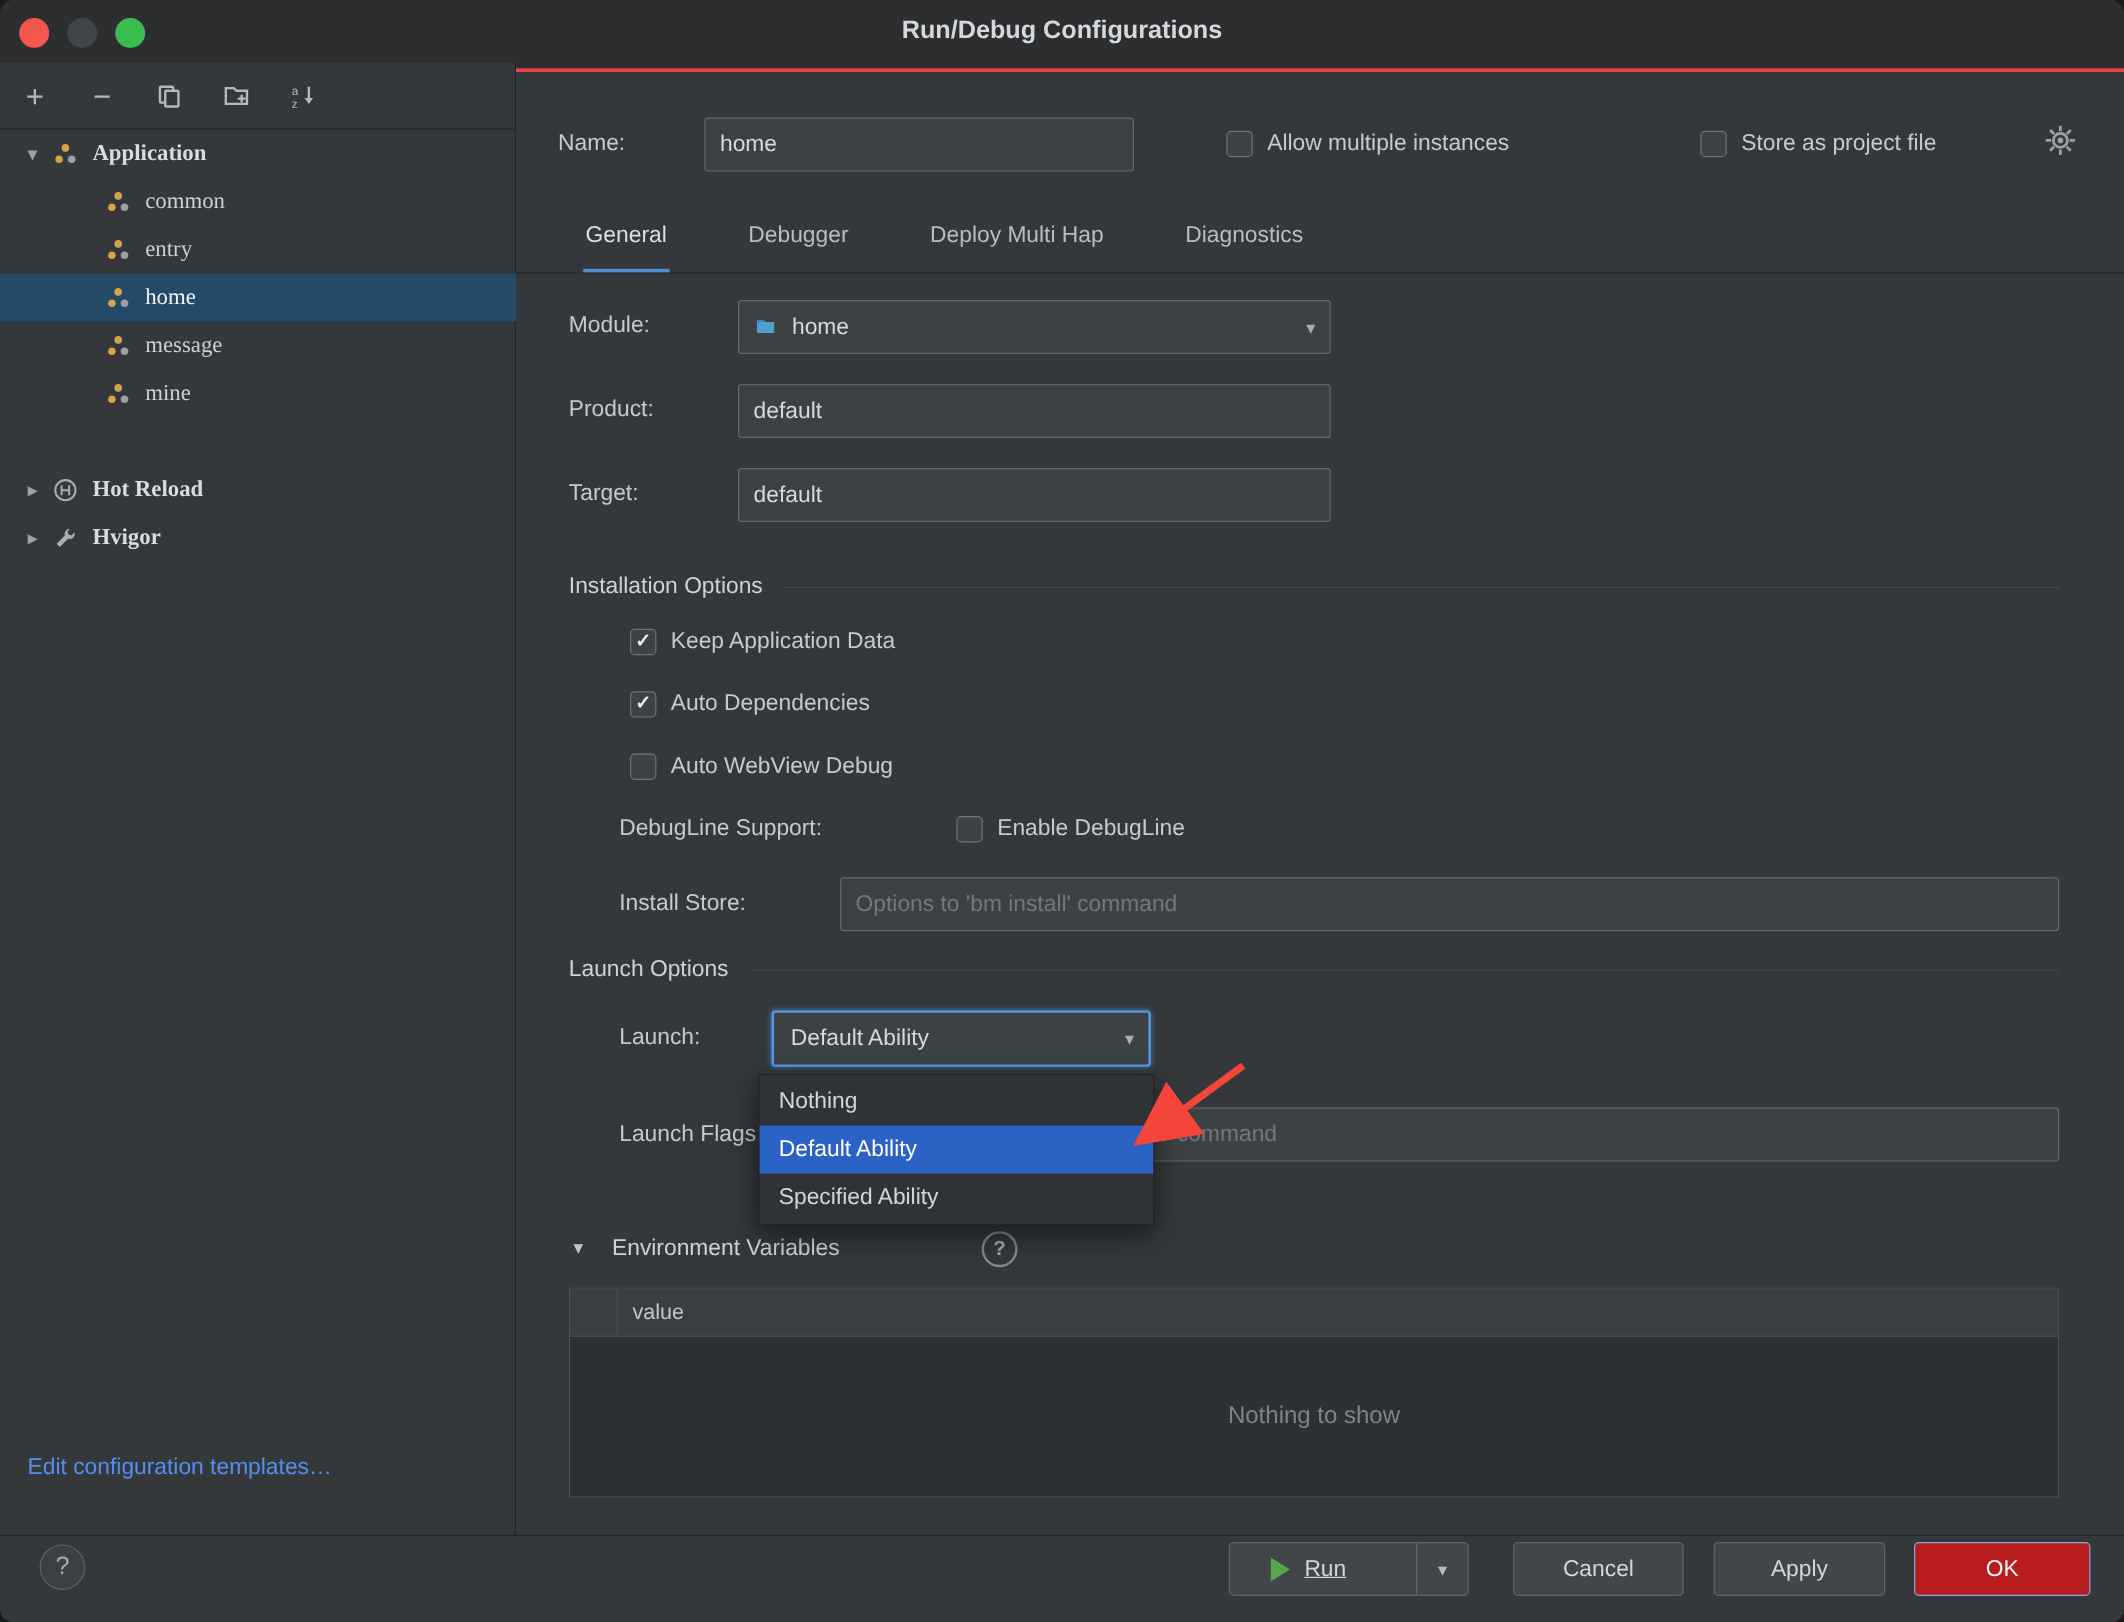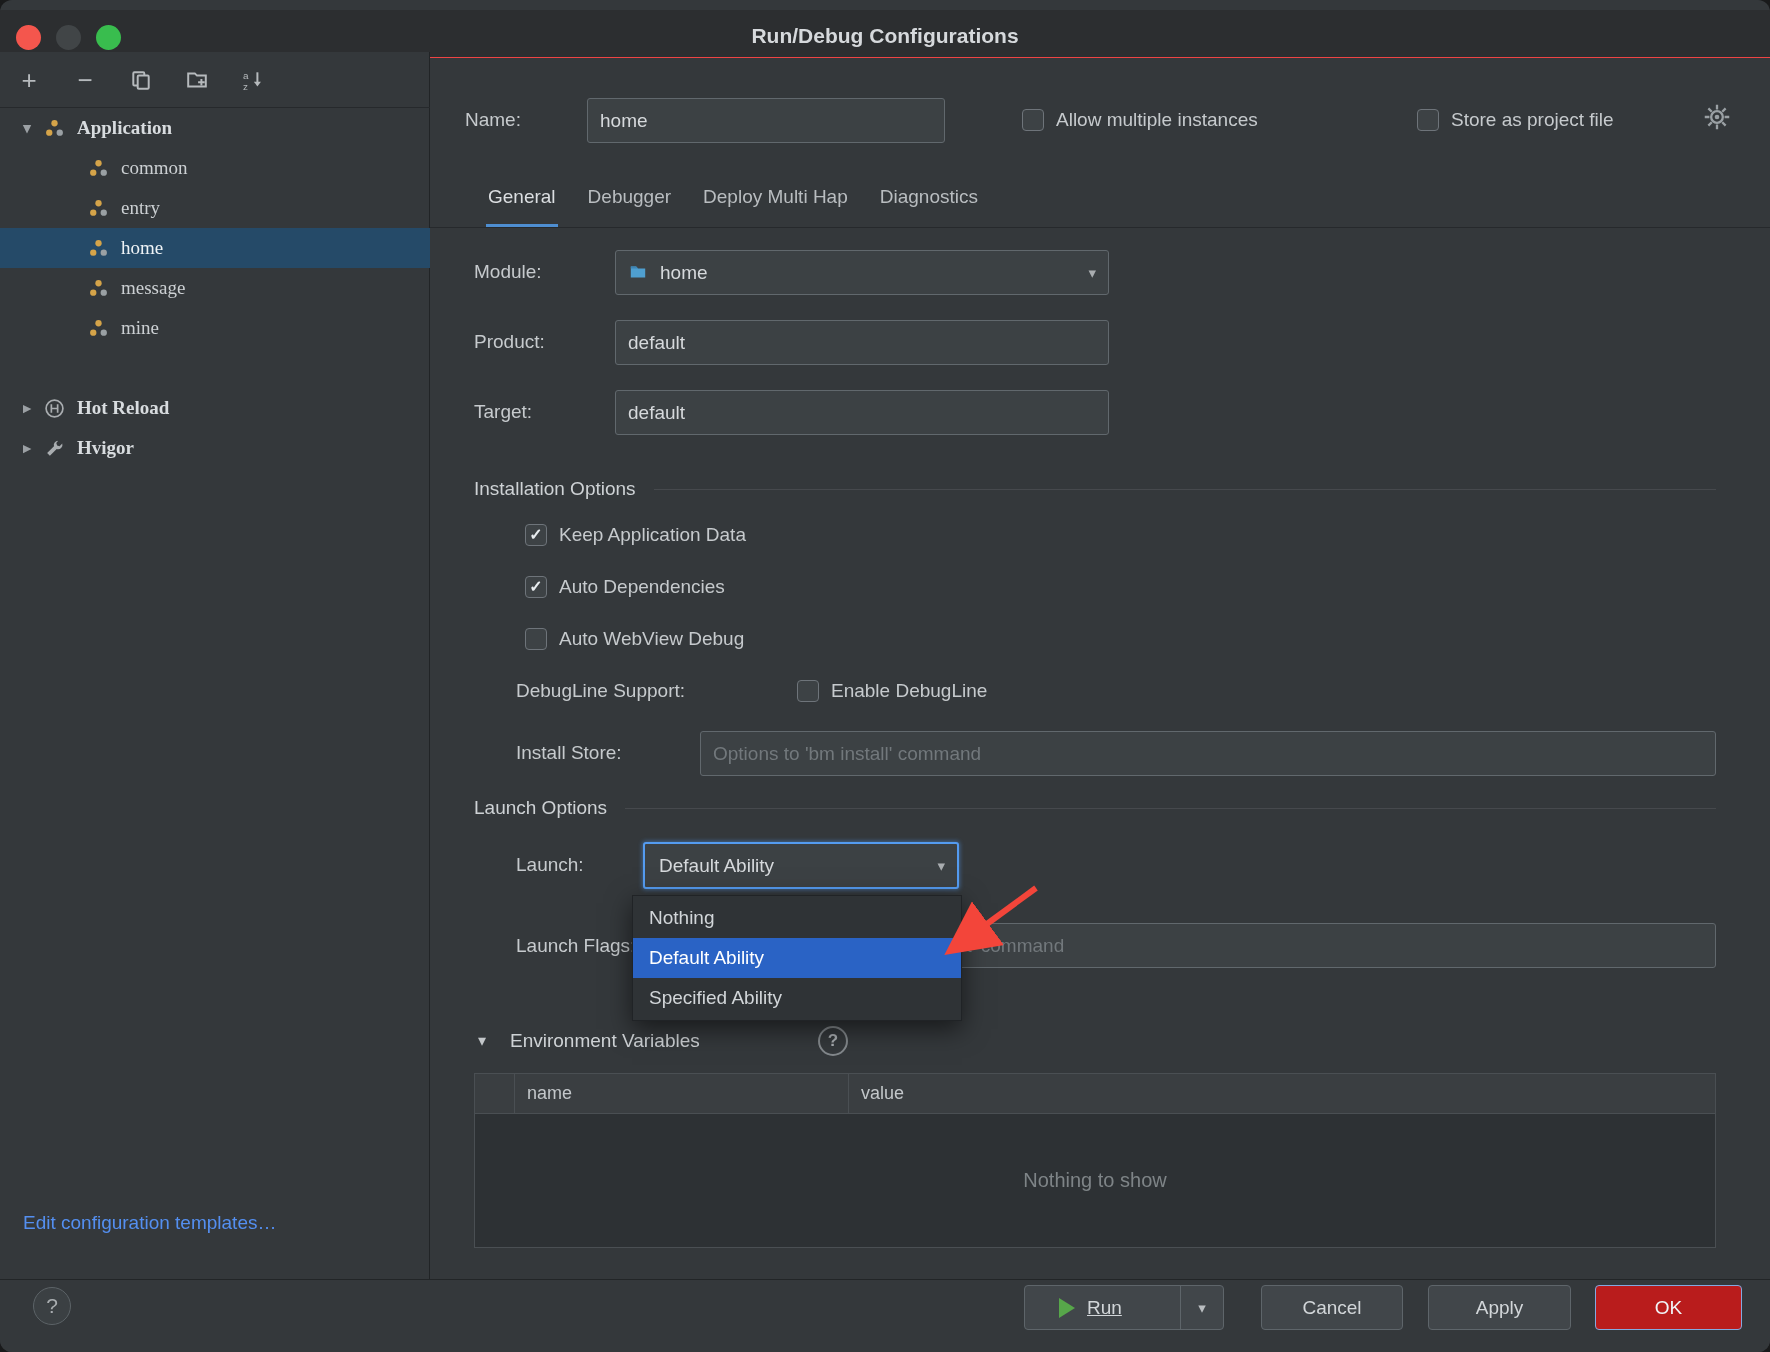--- a/index.html
+++ b/index.html
@@ -5,22 +5,22 @@
   * { margin:0; padding:0; box-sizing:border-box; }
   html,body { background:#191a1b; }
   body { width:1770px; height:1352px; }
   .window {
     position:relative; width:1770px; height:1352px;
     background:#34383b; color:#c9cdd0;
     font-family:"Liberation Sans", sans-serif;
     border-radius:12px; overflow:hidden;
   }
   
-  .titlebar { position:absolute; left:0; top:10px; width:1770px; height:48px;
-    background:#2c2e30; border-bottom:1px solid #ef4444; }
+  .titlebar { position:absolute; left:0; top:0; width:1770px; height:60px;
+    background:#2c2e30; border-bottom:3px solid #ef4444; }
   .tl { position:absolute; top:15px; width:25px; height:25px; border-radius:50%; }
   .tl.red   { left:16px; background:#f4564d; }
   .tl.gray  { left:56px; background:#414547; }
   .tl.green { left:96px; background:#39bd4e; }
   .win-title { position:absolute; left:0; right:0; top:0; height:52px; line-height:52px;
     text-align:center; font-size:21px; font-weight:bold; color:#d6d9dc; }
   
   .sidebar-bg { position:absolute; left:0; top:52px; width:430px; height:1227px;
     background:#34383b; border-right:1px solid #212426; }
   .side-toolbar { position:absolute; left:0; top:52px; width:430px; height:56px;
@@ -57,21 +57,21 @@
   .combo .cicon { display:flex; width:22px; height:20px; }
   .combo .cicon svg { width:20px; height:18px; }
   .combo .cvalue { flex:1; margin-left:10px; }
   .combo .carrow { color:#a9adb0; font-size:15px; }
   .combo.focused { border:2px solid #549bf0; box-shadow:0 0 4px 1px rgba(84,155,240,.45); }
   .combo.focused .cvalue { margin-left:2px; }
   .section { position:absolute; display:flex; align-items:center; height:28px;
     font-size:19px; color:#ced2d5; white-space:nowrap; }
   .section .sline { flex:1; height:1px; background:#46494d; margin-left:18px; }
   
-  .tabs { position:absolute; left:486px; top:186px; display:flex; gap:28px; z-index:1; }
+  .tabs { position:absolute; left:486px; top:186px; display:flex; gap:64px; z-index:1; }
   .tab { font-size:19px; color:#b9bdc0; padding:0 2px 16px; }
   .tab.active { color:#dcdfe2; border-bottom:3px solid #4e8ed1; }
   .tabs-line { position:absolute; left:430px; right:0; top:227px; height:1px; background:#26292c; }
   
   .launch-menu { position:absolute; left:632px; top:895px; width:330px;
     background:#2f3336; border:1px solid #202326; box-shadow:0 8px 24px rgba(0,0,0,.55);
     z-index:20; padding:2px 0; }
   .menu-item { height:40px; display:flex; align-items:center; padding:0 16px;
     font-size:19px; color:#d2d6d9; }
   .menu-item.selected { background:#2a63c5; color:#ffffff; }
@@ -317,21 +317,20 @@
 
   <span class="env-chev">▾</span>
   <span class="flabel" style="left:510px;top:1027px;color:#ced2d5">Environment Variables</span>
   <span class="help-badge" style="left:818px;top:1026px">
       <span>?</span>
     </span>
 
   <div class="env-table">
     <div class="env-head">
       <div></div>
-      <div>name</div>
       <div>value</div>
     </div>
     <div class="env-body">Nothing to show</div>
   </div>
 
   <div class="footer-bg"></div>
   <div class="help-circle">
       <span>?</span>
     </div>
 

